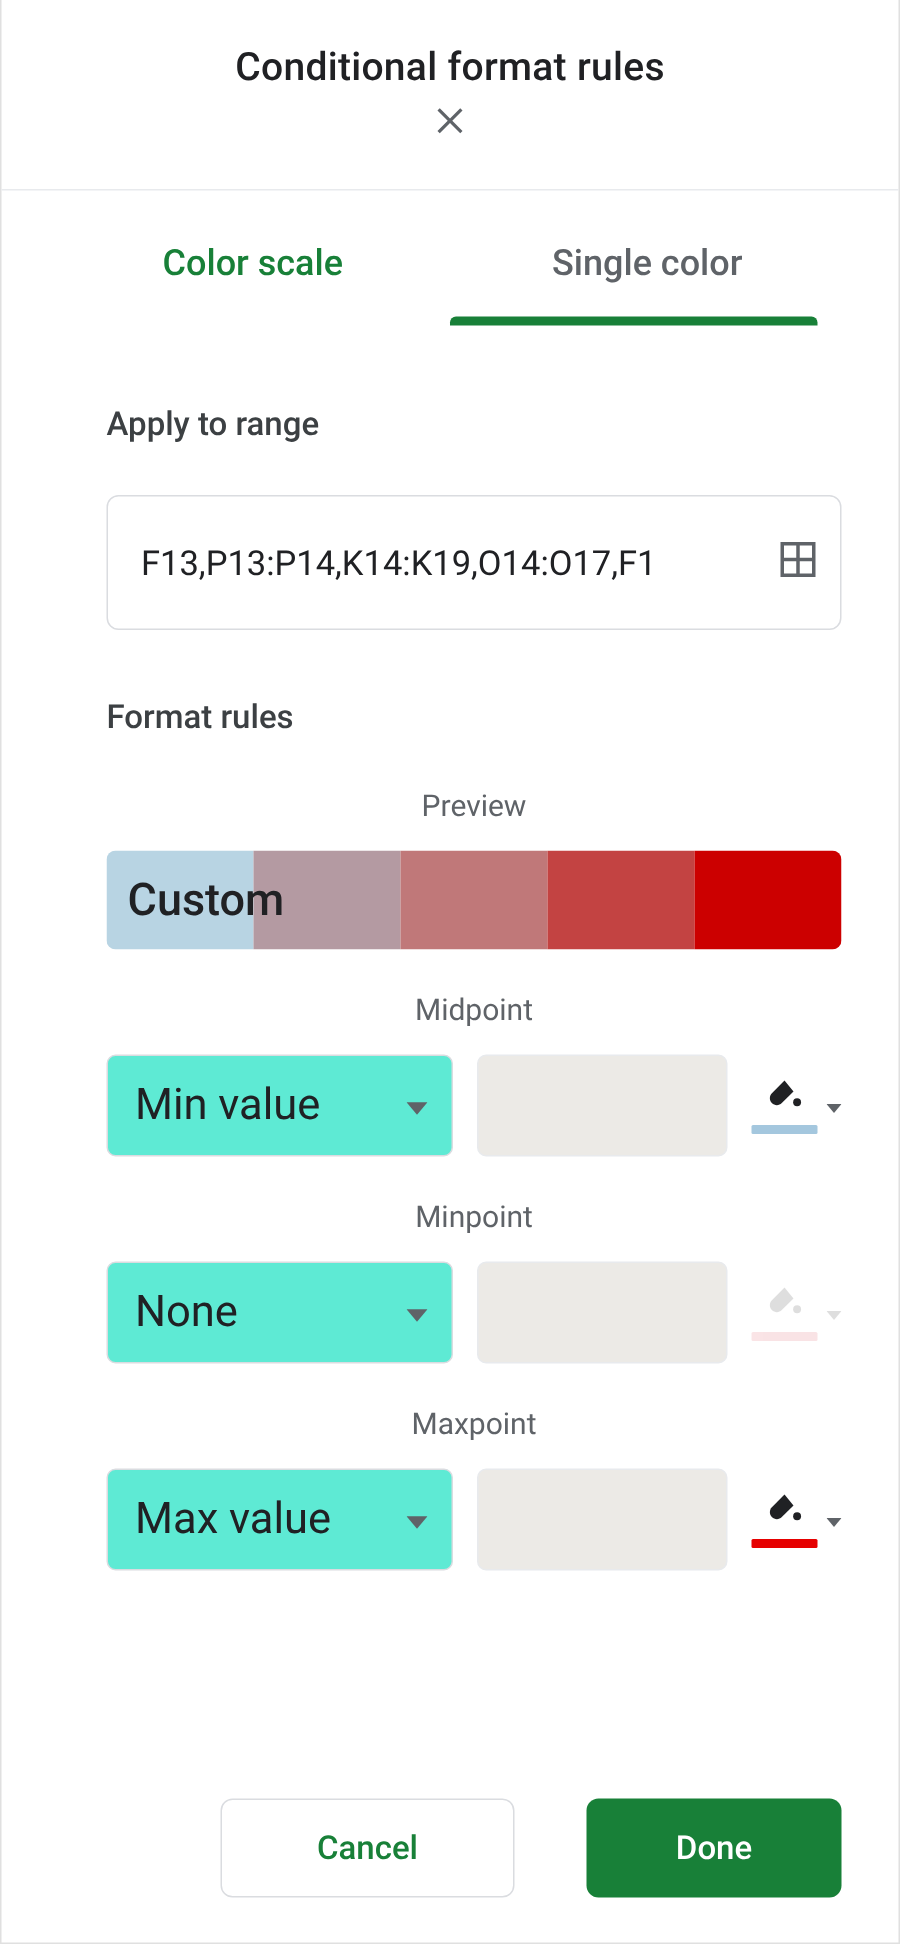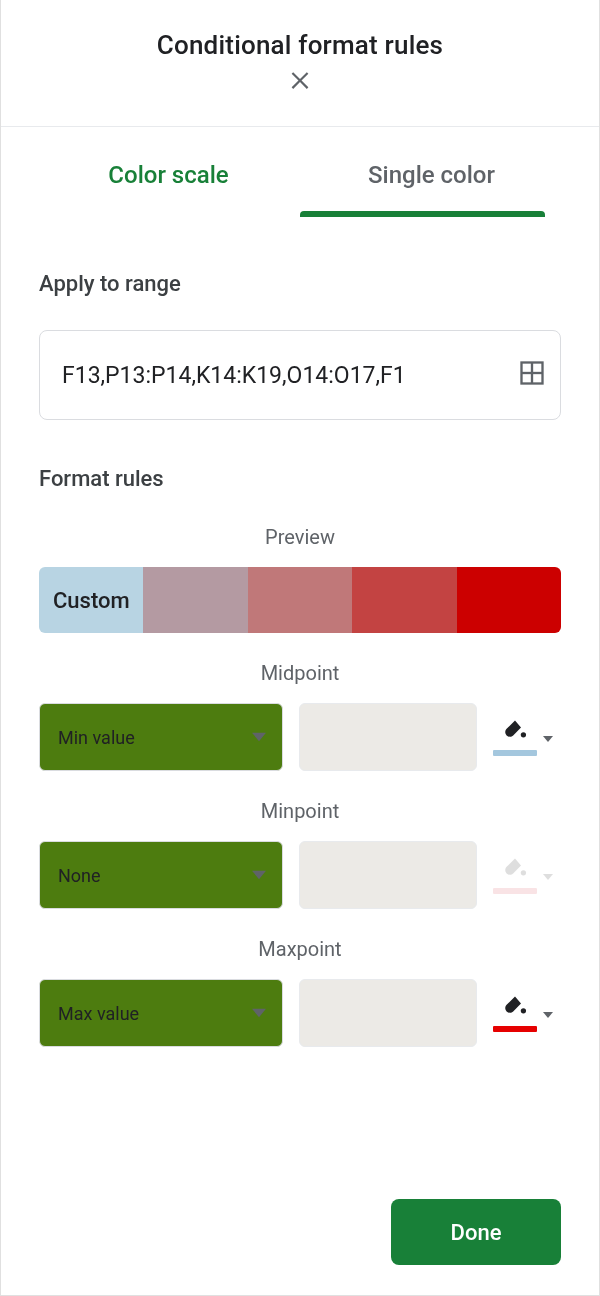--- a/index.html
+++ b/index.html
@@ -71,20 +71,21 @@
     flex: 1;
     height: 6px;
     background: #188038;
     border-radius: 4px 4px 0 0;
     margin: 0 18px;
   }
 
   .body {
     padding: 0 38px;
     flex: 1;
+    margin-left: 32px;
   }
   .section-heading {
     font-size: 22px;
     font-weight: 500;
     color: #3c4043;
     margin: 54px 0 34px 0;
   }
   .section-heading.no-top { margin-top: 46px; }
   .sub-label {
     font-size: 20px;
@@ -124,45 +125,45 @@
     position: relative;
     margin-bottom: 6px;
   }
   .preview-seg {
     flex: 1;
     height: 100%;
   }
   .preview-label {
     position: absolute;
     left: 14px;
-    font-size: 22px;
+    font-size: 30px;
     font-weight: 500;
     color: #202124;
   }
 
   .point-row {
     display: flex;
     align-items: center;
     gap: 16px;
   }
   .point-row.disabled .colorbtn-inner,
   .point-row.disabled .caret-mini { opacity: 0.45; }
   .select {
     width: 244px;
     height: 68px;
     border: 1px solid #dadce0;
     border-radius: 6px;
     display: flex;
     align-items: center;
     justify-content: space-between;
     padding: 0 16px 0 18px;
-    font-size: 18px;
-    color: #202124;
-    cursor: pointer;
-    background: #4d7c0f;
+    font-size: 29px;
+    color: #202124;
+    cursor: pointer;
+    background: #5eead4;
   }
   .caret { color: #5f6368; }
   .value-input {
     width: 178px;
     height: 68px;
     border: 1px solid #e8eaed;
     border-radius: 6px;
     background: #eceae6;
   }
   .color-btn {
@@ -208,20 +209,21 @@
   .btn-outline {
     border: 1px solid #dadce0;
     background: #fff;
     color: #188038;
     min-width: 196px;
   }
   .btn-primary {
     border: none;
     background: #188038;
     color: #fff;
+    margin-left: 20px;
   }
 </style>
 </head>
 <body>
 
 <div class="panel">
 
   <div class="header">
     <div class="header-title">Conditional format rules</div>
     <div class="close-icon">
@@ -349,16 +351,17 @@
           <svg width="10" height="10" viewBox="0 0 10 6">
               <path d="M0 0l5 6 5-6z" fill="#5f6368"></path>
             </svg>
         </span>
       </div>
     </div>
 
   </div>
 
   <div class="footer">
+    <div class="btn btn-outline">Cancel</div>
     <div class="btn btn-primary">Done</div>
   </div>
 
 </div>
 
 </body></html>

